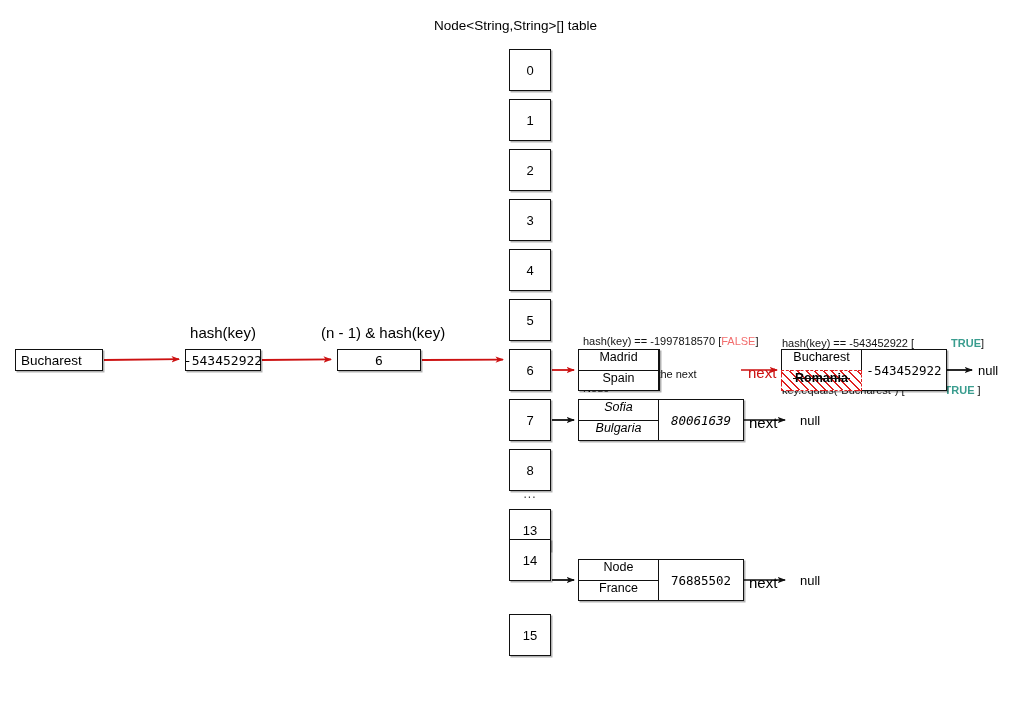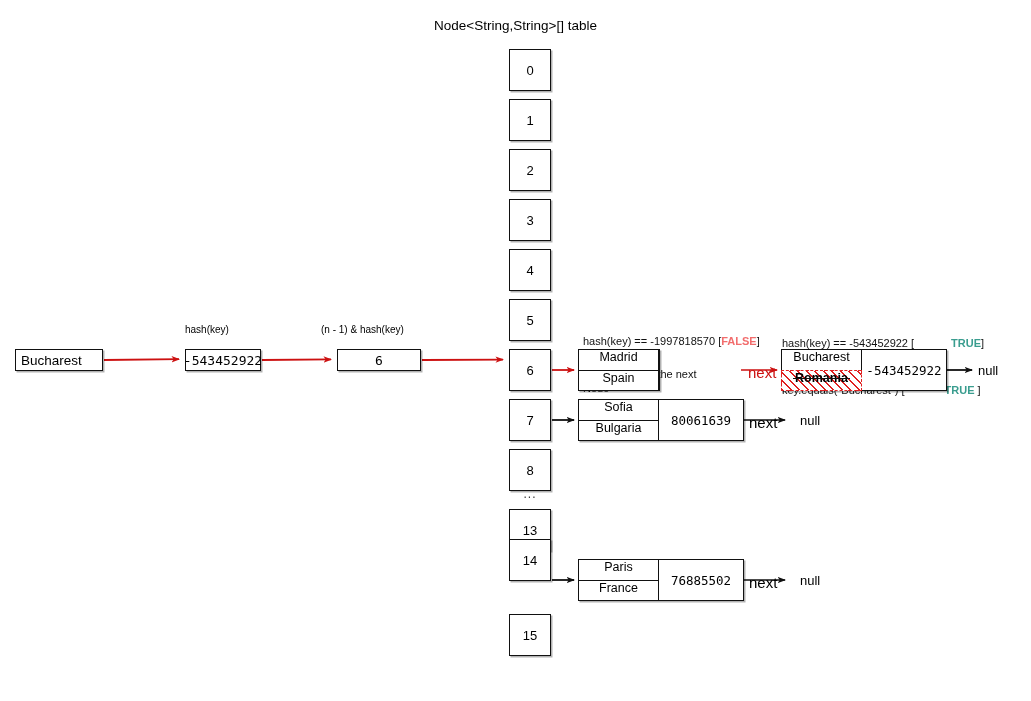--- a/index.html
+++ b/index.html
@@ -72,22 +72,23 @@
   .index-box {
     left: 337px;
     top: 349px;
     width: 84px;
     height: 22px;
     font-size: 13px;
     font-family: "DejaVu Sans Mono", monospace;
   }
   .caption {
     position: absolute;
-    font-size: 10px;
+    font-size: 15px;
     white-space: nowrap;
+    text-align: center;
   }
   .cap-hash  { left: 185px; top: 324px; width: 76px; }
   .cap-index { left: 321px; top: 324px; width: 116px; }
 
   
   .bucket {
     left: 509px;
     width: 42px;
     height: 42px;
     font-size: 13px;
@@ -168,21 +169,21 @@
   }
 
   
   .annot {
     position: absolute;
     font-size: 11px;
     line-height: 14px;
     white-space: pre-line;
     color: #111;
   }
-  .tok-false { color: #f26d6d; font-weight: bold; }
+  .tok-false { color: #f26d6d; font-weight: normal; }
   .tok-true  { color: #3a9d8f; font-weight: bold; padding-left: 37px; }
 
   .nulltext {
     position: absolute;
     font-size: 13px;
   }
   .nextlabel {
     position: absolute;
     font-size: 15px;
     white-space: nowrap;
@@ -318,38 +319,38 @@
           <span>Bucharest</span>
         </div>
       <div class="cell struck">
           <span>Romania</span>
         </div>
     </div>
     <div class="hashcell">-543452922</div>
   </div>
   <div class="nulltext" style="left:978px; top:363px;">null</div>
 
-  <div class="node" style="left:578px; top:399px;">
+  <div class="node" style="left:578px; top:399px;font-style:italic;">
     <div class="kv">
       <div class="cell top">
           <span>Sofia</span>
         </div>
       <div class="cell">
           <span>Bulgaria</span>
         </div>
     </div>
     <div class="hashcell">80061639</div>
   </div>
   <div class="nextlabel" style="left:749px; top:414px;">next</div>
   <div class="nulltext" style="left:800px; top:413px;">null</div>
 
   <div class="node" style="left:578px; top:559px;">
     <div class="kv">
       <div class="cell top">
-          <span>Paris</span>
+          <span>Node</span>
         </div>
       <div class="cell">
           <span>France</span>
         </div>
     </div>
     <div class="hashcell">76885502</div>
   </div>
   <div class="nextlabel" style="left:749px; top:574px;">next</div>
   <div class="nulltext" style="left:800px; top:573px;">null</div>
 

